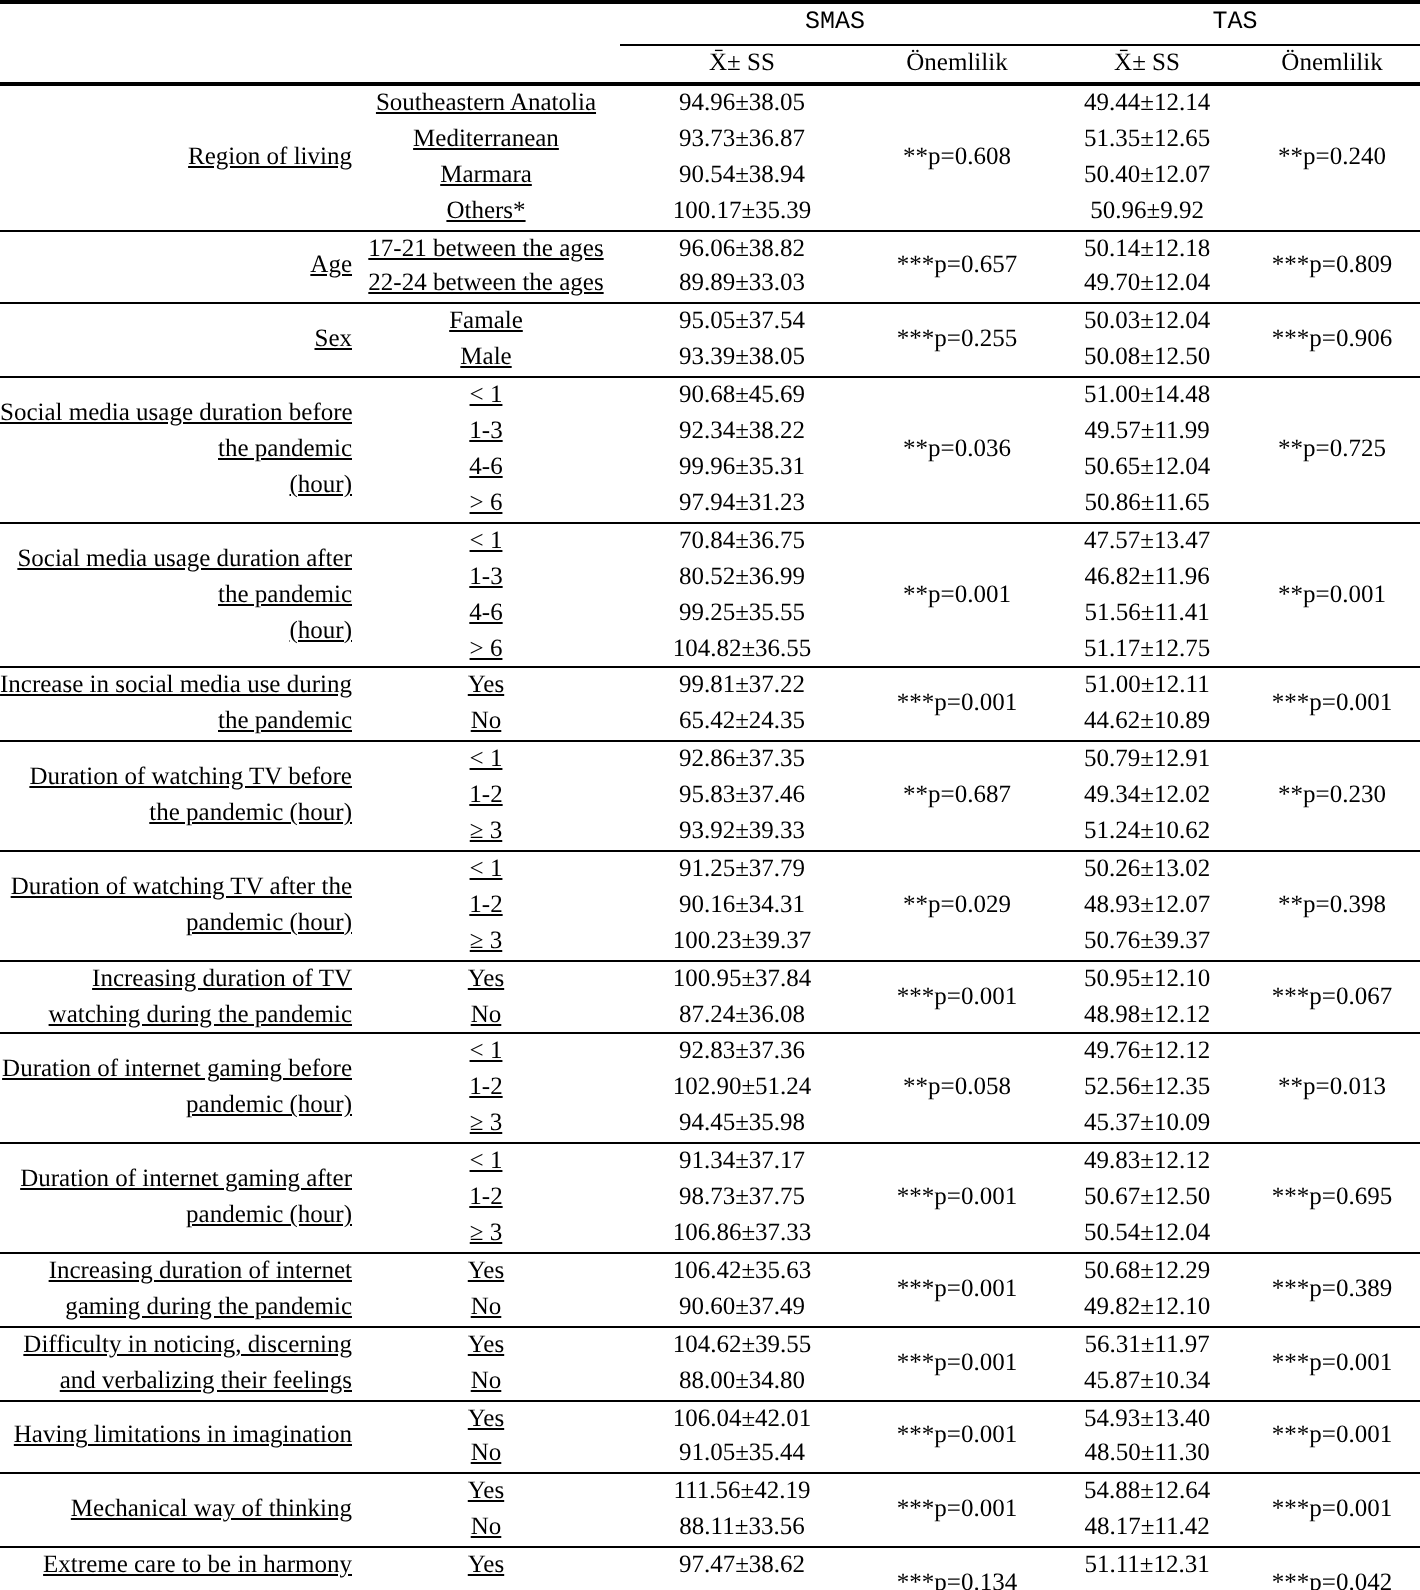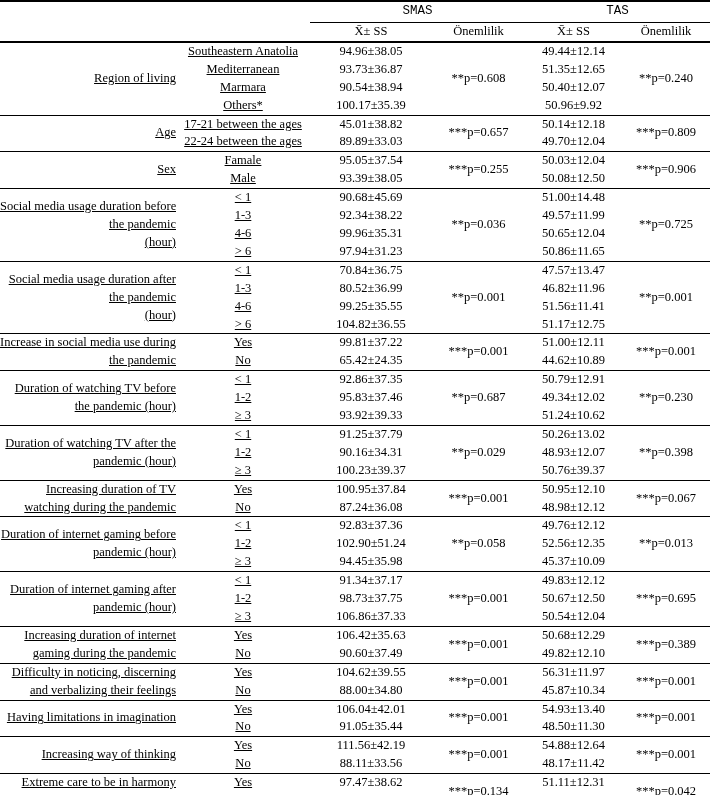--- a/index.html
+++ b/index.html
@@ -82,21 +82,21 @@
     </tr>
     <tr class="glast">
       <td class="cat">Others*</td>
       <td class="val">100.17±35.39</td>
       <td class="val">50.96±9.92</td>
     </tr>
 
     <tr>
       <td class="lbl" rowspan="2">Age</td>
       <td class="cat">17-21 between the ages</td>
-      <td class="val">45.01±38.82</td>
+      <td class="val">96.06±38.82</td>
       <td class="sig" rowspan="2">***p=0.657</td>
       <td class="val">50.14±12.18</td>
       <td class="sig" rowspan="2">***p=0.809</td>
     </tr>
     <tr class="glast">
       <td class="cat">22-24 between the ages</td>
       <td class="val">89.89±33.03</td>
       <td class="val">49.70±12.04</td>
     </tr>
 
@@ -314,21 +314,21 @@
       <td class="val">54.93±13.40</td>
       <td class="sig" rowspan="2">***p=0.001</td>
     </tr>
     <tr class="glast">
       <td class="cat">No</td>
       <td class="val">91.05±35.44</td>
       <td class="val">48.50±11.30</td>
     </tr>
 
     <tr>
-      <td class="lbl" rowspan="2">Increasing way of thinking</td>
+      <td class="lbl" rowspan="2">Mechanical way of thinking</td>
       <td class="cat">Yes</td>
       <td class="val">111.56±42.19</td>
       <td class="sig" rowspan="2">***p=0.001</td>
       <td class="val">54.88±12.64</td>
       <td class="sig" rowspan="2">***p=0.001</td>
     </tr>
     <tr class="glast">
       <td class="cat">No</td>
       <td class="val">88.11±33.56</td>
       <td class="val">48.17±11.42</td>

